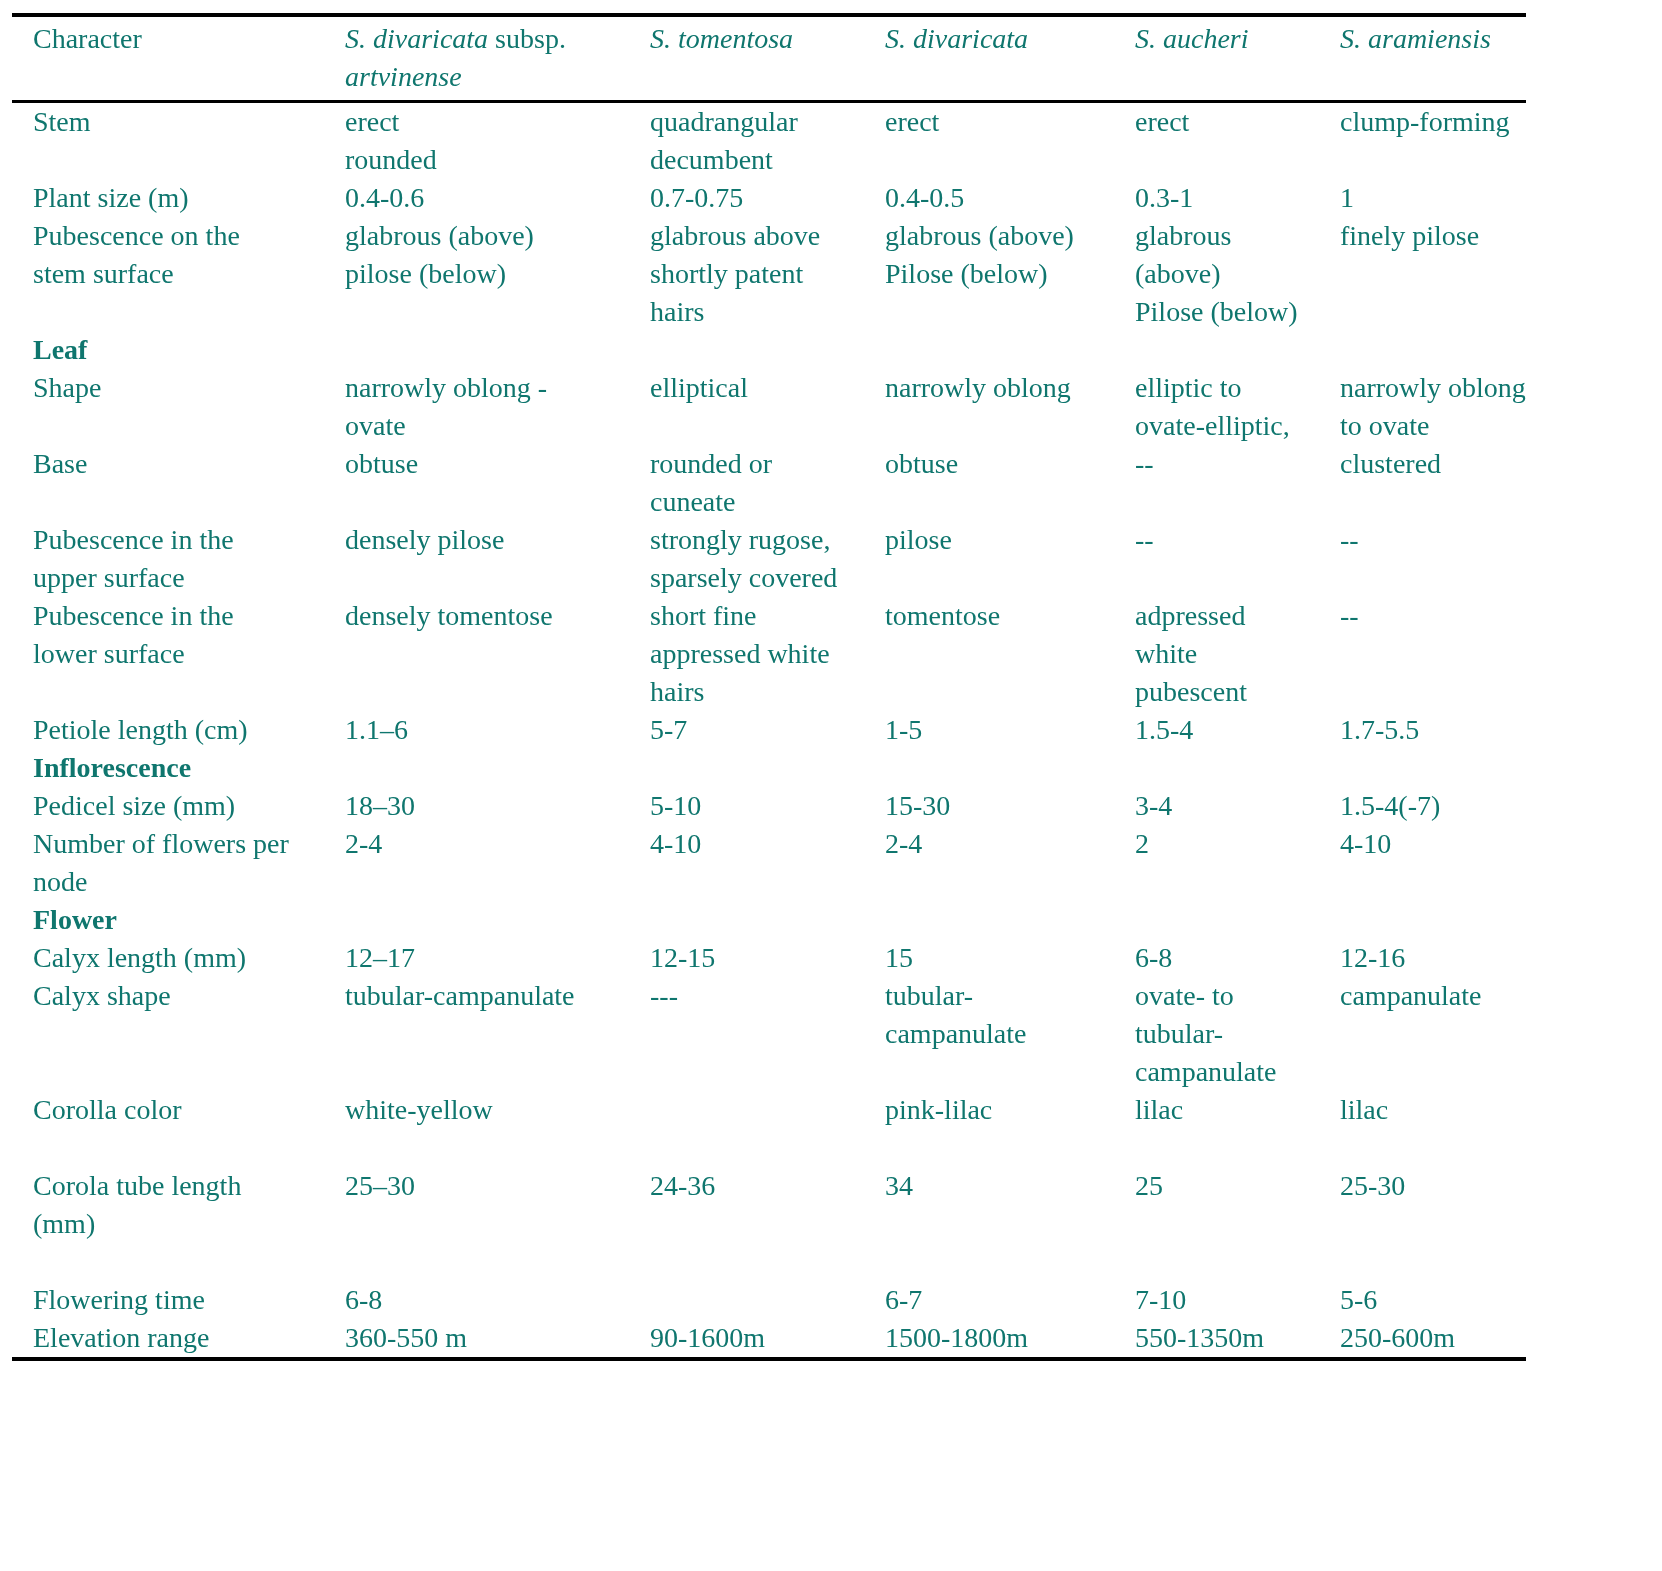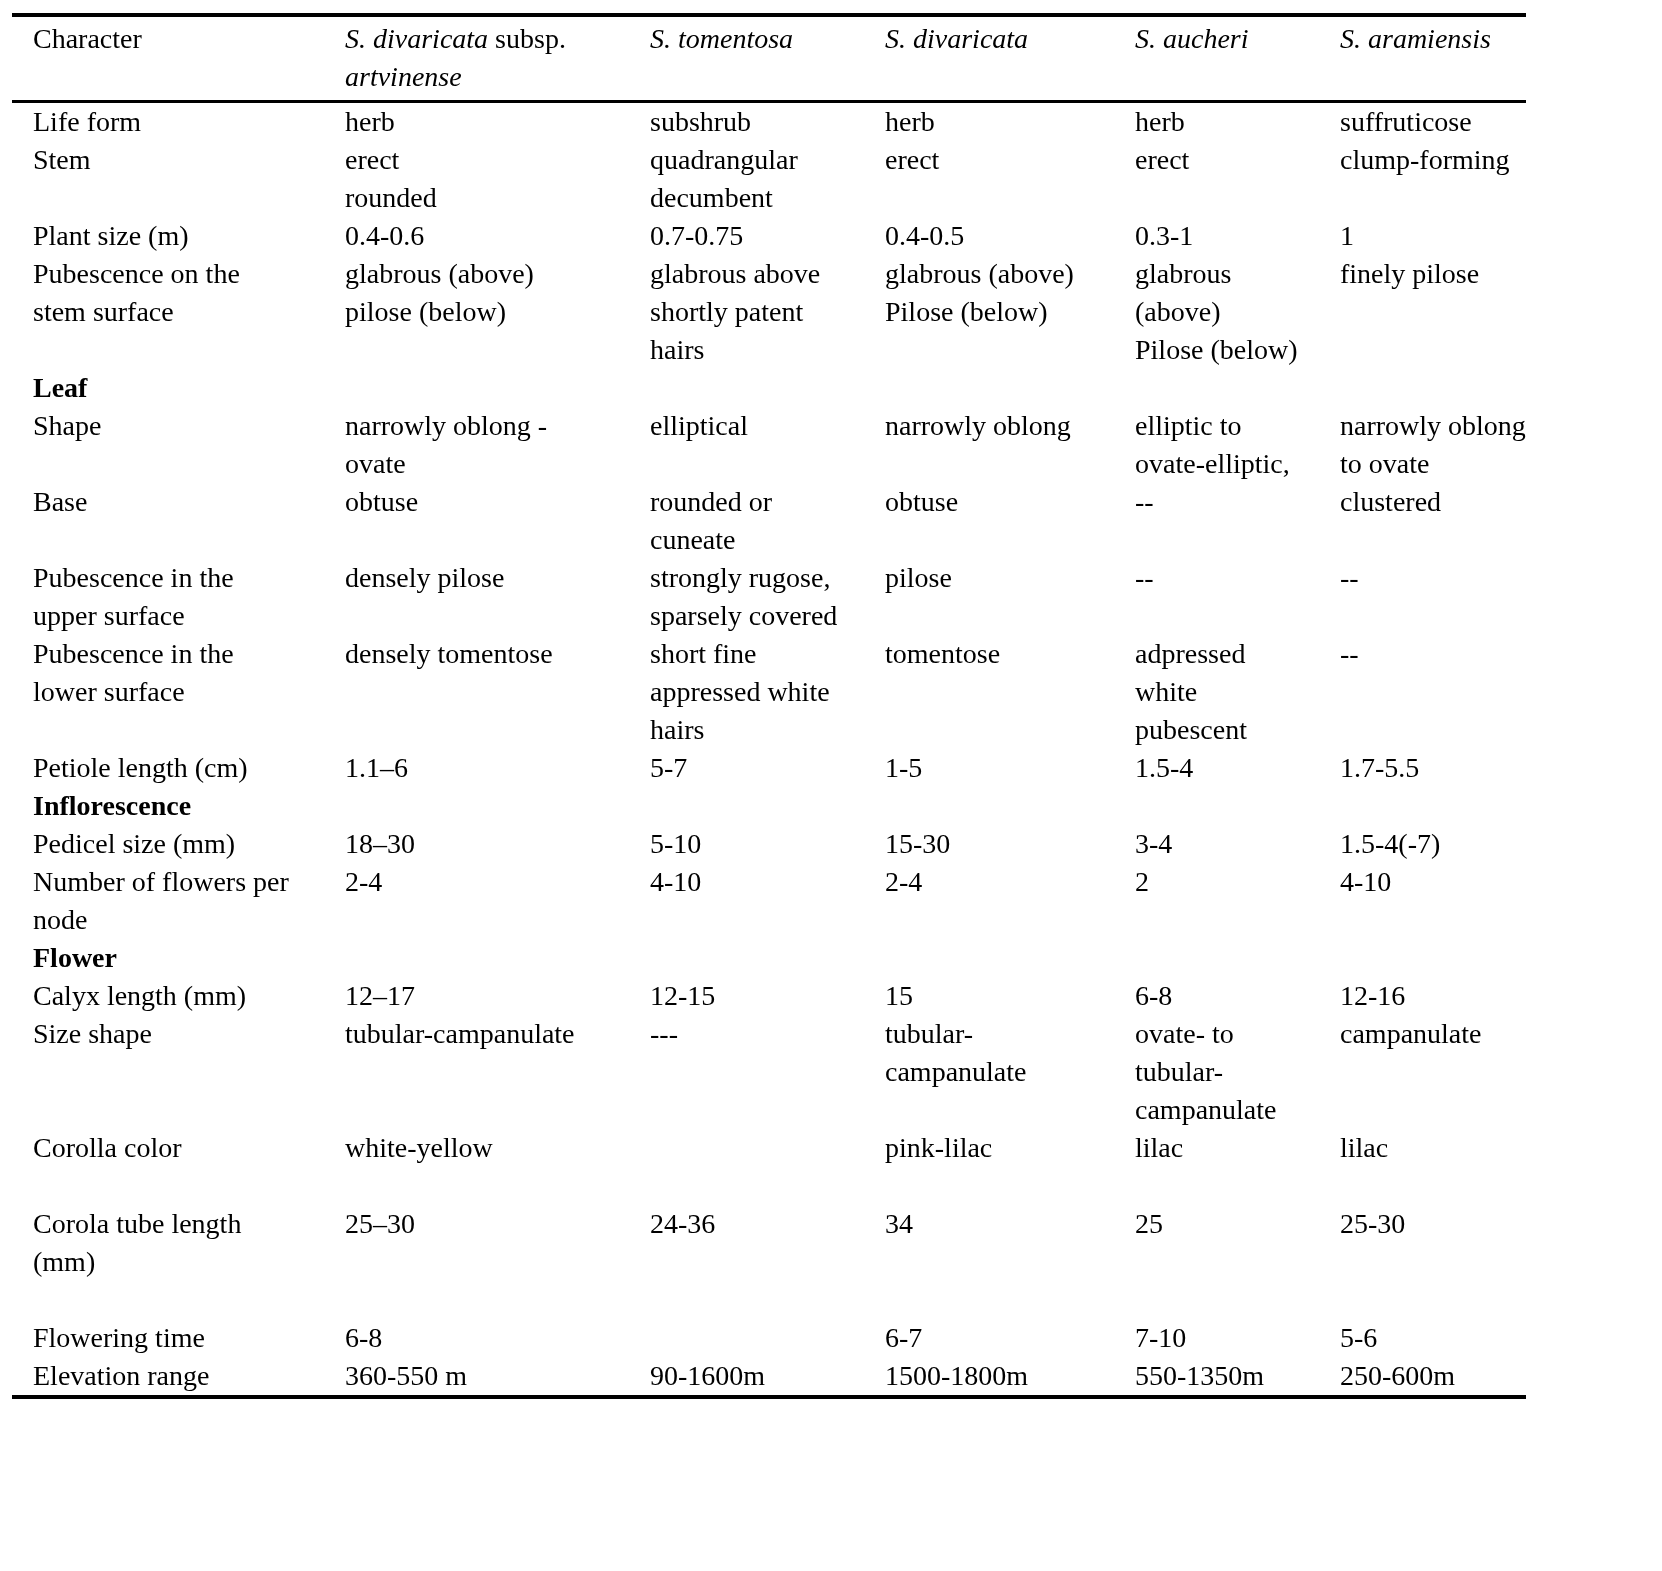--- a/index.html
+++ b/index.html
@@ -1,21 +1,21 @@
 <!DOCTYPE html>
 <html><head>
 <meta charset="utf-8">
 <style>
   * { box-sizing: border-box; }
   html, body { margin: 0; padding: 0; background: #ffffff; }
   .page {
     width: 1526px;
     height: 1571px;
     background: #ffffff;
-    color: #000000;
+    color: #0f766e;
     font-family: "Liberation Serif", "DejaVu Serif", serif;
     overflow: hidden;
   }
   table.species-table {
     border-collapse: collapse;
     table-layout: fixed;
     width: 1638px;
     margin: 13px 0 0 12px;
     border-top: 4px solid #000;
     border-bottom: 4px solid #000;
@@ -60,28 +60,20 @@
           <th><span>Character</span></th>
           <th><span class="italic">S. divaricata</span><span> subsp.</span><br><span class="italic">artvinense</span></th>
           <th><span class="italic">S. tomentosa</span></th>
           <th><span class="italic">S. divaricata</span></th>
           <th><span class="italic">S. aucheri</span></th>
           <th><span class="italic">S. aramiensis</span></th>
         </tr>
     </thead>
     <tbody>
         <tr>
-          <td class="">Life form</td>
-          <td>herb</td>
-          <td>subshrub</td>
-          <td>herb</td>
-          <td>herb</td>
-          <td>suffruticose</td>
-        </tr>
-        <tr>
           <td class="">Stem</td>
           <td>erect
 rounded</td>
           <td>quadrangular
 decumbent</td>
           <td>erect</td>
           <td>erect</td>
           <td>clump-forming</td>
         </tr>
         <tr>
@@ -201,21 +193,21 @@
         </tr>
         <tr>
           <td class="">Calyx length (mm)</td>
           <td>12–17</td>
           <td>12-15</td>
           <td>15</td>
           <td>6-8</td>
           <td>12-16</td>
         </tr>
         <tr>
-          <td class="">Size shape</td>
+          <td class="">Calyx shape</td>
           <td>tubular-campanulate</td>
           <td>---</td>
           <td>tubular-
 campanulate</td>
           <td>ovate- to
 tubular-
 campanulate</td>
           <td>campanulate</td>
         </tr>
         <tr>

